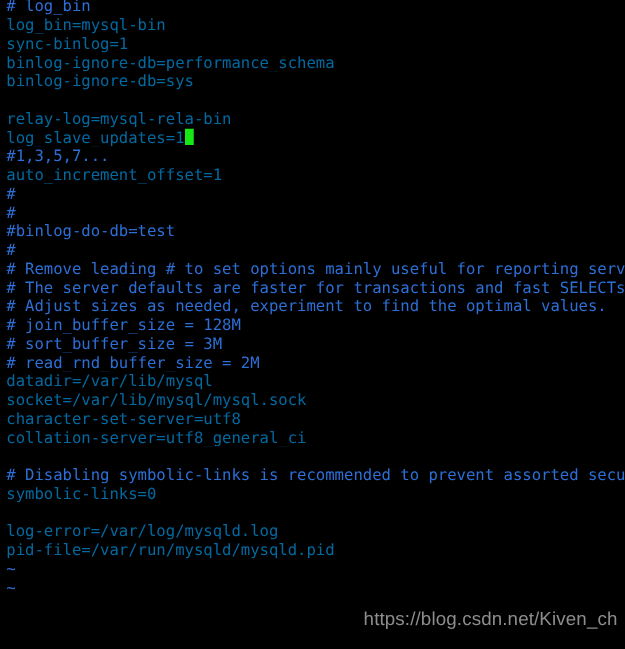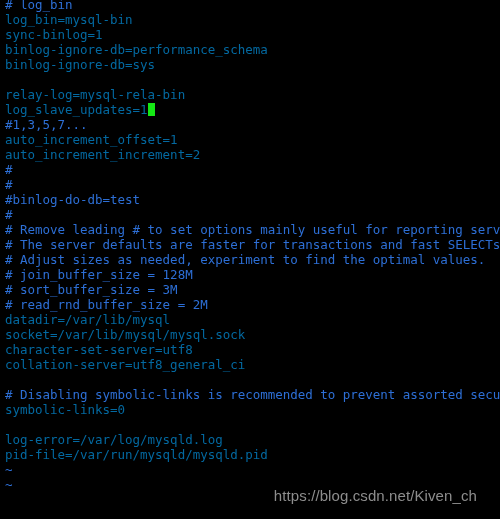--- a/index.html
+++ b/index.html
@@ -39,21 +39,21 @@
   .line.blank   { color: #d8d8d8; }
   .cursor {
     display: inline-block;
     width: 7.3px;
     height: 13px;
     vertical-align: -2px;
     background: #15e815;
   }
   #watermark {
     position: absolute;
-    right: 23px;
+    right: 6px;
     bottom: 14px;
     color: #8d8d8d;
     font-family: "Liberation Sans", "DejaVu Sans", sans-serif;
     font-size: 15px;
     line-height: 18px;
     white-space: nowrap;
     letter-spacing: 0.1px;
   }
 </style>
 </head>
@@ -64,21 +64,20 @@
       <div class="line comment"># log_bin</div>
       <div class="line">log_bin=mysql-bin</div>
       <div class="line">sync-binlog=1</div>
       <div class="line">binlog-ignore-db=performance_schema</div>
       <div class="line">binlog-ignore-db=sys</div>
       <div class="line blank"></div>
       <div class="line">relay-log=mysql-rela-bin</div>
       <div class="line"><span>log_slave_updates=1</span><span class="cursor"></span></div>
       <div class="line comment">#1,3,5,7...</div>
       <div class="line">auto_increment_offset=1</div>
-      <div class="line">auto_increment_increment=2</div>
       <div class="line comment">#</div>
       <div class="line comment">#</div>
       <div class="line comment">#binlog-do-db=test</div>
       <div class="line comment">#</div>
       <div class="line comment"># Remove leading # to set options mainly useful for reporting servers.</div>
       <div class="line comment"># The server defaults are faster for transactions and fast SELECTs.</div>
       <div class="line comment"># Adjust sizes as needed, experiment to find the optimal values.</div>
       <div class="line comment"># join_buffer_size = 128M</div>
       <div class="line comment"># sort_buffer_size = 3M</div>
       <div class="line comment"># read_rnd_buffer_size = 2M</div>

